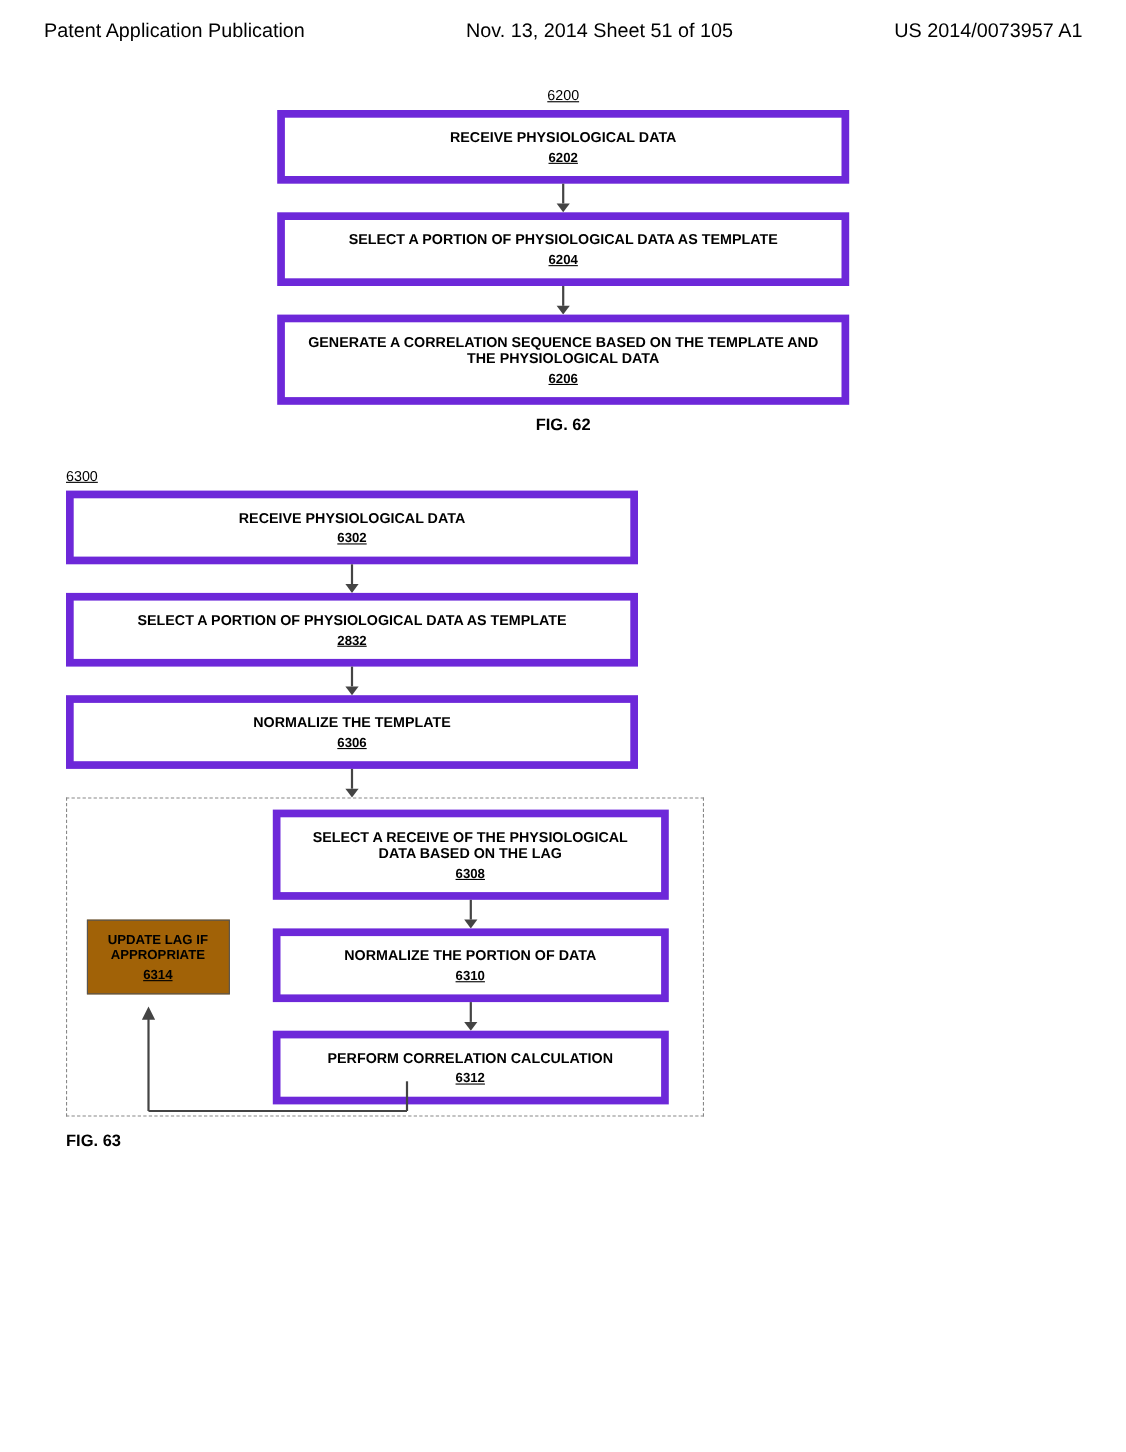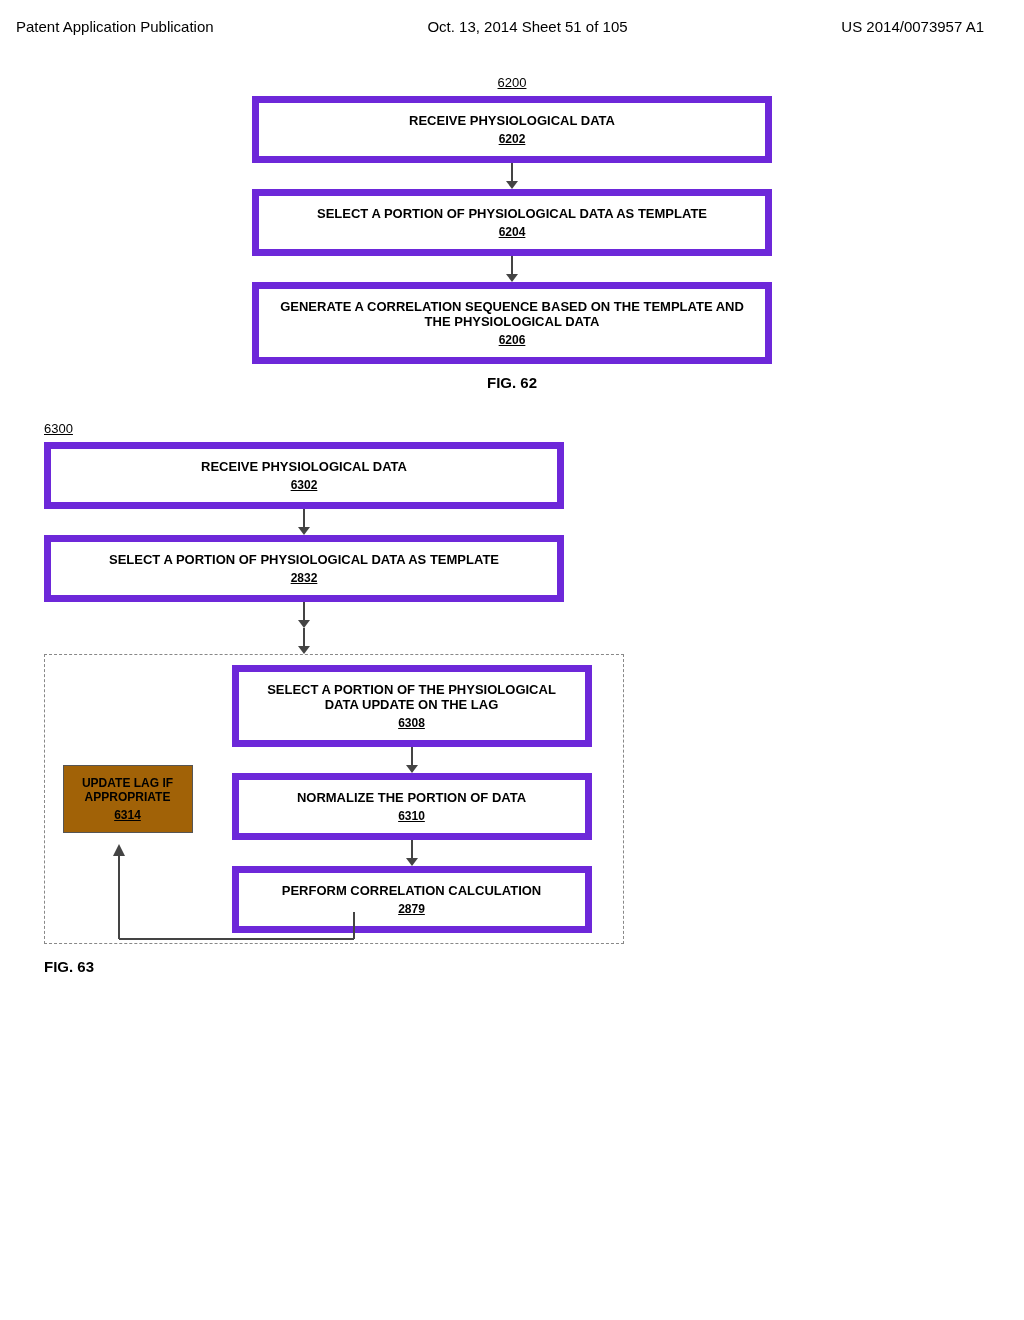--- a/index.html
+++ b/index.html
@@ -9,28 +9,28 @@
       width: 1024px;
       min-height: 1320px;
       position: relative;
       color: #000;
     }
 
     
     .header {
       display: flex;
       justify-content: space-between;
-      padding: 18px 40px 10px 16px;
-      font-size: 15px;
+      padding: 18px 40px 10px 40px;
+      font-size: 18px;
       border-bottom: none;
     }
 
     
     .content {
-      padding: 30px 44px;
+      padding: 30px 60px;
     }
 
     
     .diagram {
       display: flex;
       flex-direction: column;
       align-items: center;
       margin-bottom: 30px;
     }
 
@@ -103,21 +103,21 @@
       font-weight: bold;
       width: 130px;
       background: #a16207;
     }
   </style>
 </head>
 <body>
 
 <div class="header">
   <span>Patent Application Publication</span>
-  <span>Oct. 13, 2014  Sheet 51 of 105</span>
+  <span>Nov. 13, 2014  Sheet 51 of 105</span>
   <span>US 2014/0073957 A1</span>
 </div>
 
 <div class="content">
 
   <div class="diagram">
 
     <div class="flow-label">6200</div>
 
     <div class="flow-box">
@@ -167,20 +167,24 @@
       <div class="flow-box">
         <div>SELECT A PORTION OF PHYSIOLOGICAL DATA AS TEMPLATE</div>
         <div class="flow-box-label">2832</div>
       </div>
 
       <div class="arrow-down">
         <div class="arrow-line"></div>
         <div class="arrow-head"></div>
       </div>
 
+      <div class="flow-box">
+        <div>NORMALIZE THE TEMPLATE</div>
+        <div class="flow-box-label">6306</div>
+      </div>
 
       <div class="arrow-down">
         <div class="arrow-line"></div>
         <div class="arrow-head"></div>
       </div>
     </div>
 
     <div style="position:relative; width:580px;">
 
       <div style="border:1px dashed #888; padding:10px; display:flex; flex-direction:row; align-items:stretch; gap:0;">
@@ -188,42 +192,42 @@
         <div style="display:flex;flex-direction:column;justify-content:center;align-items:center;width:145px;margin-right:10px;">
           <div class="loop-box">
             <div>UPDATE LAG IF APPROPRIATE</div>
             <div class="flow-box-label">6314</div>
           </div>
         </div>
 
         <div style="display:flex;flex-direction:column;align-items:center;flex:1;">
 
           <div class="flow-box" style="width:360px;">
-            <div>SELECT A PORTION OF THE PHYSIOLOGICAL DATA UPDATE ON THE LAG</div>
+            <div>SELECT A RECEIVE OF THE PHYSIOLOGICAL DATA BASED ON THE LAG</div>
             <div class="flow-box-label">6308</div>
           </div>
 
           <div class="arrow-down">
             <div class="arrow-line"></div>
             <div class="arrow-head"></div>
           </div>
 
           <div class="flow-box" style="width:360px;">
             <div>NORMALIZE THE PORTION OF DATA</div>
             <div class="flow-box-label">6310</div>
           </div>
 
           <div class="arrow-down">
             <div class="arrow-line"></div>
             <div class="arrow-head"></div>
           </div>
 
           <div class="flow-box" style="width:360px;">
             <div>PERFORM CORRELATION CALCULATION</div>
-            <div class="flow-box-label">2879</div>
+            <div class="flow-box-label">6312</div>
           </div>
         </div>
       </div>
 
       <svg style="position:absolute;top:0;left:0;width:100%;height:100%;pointer-events:none;overflow:visible;">
 
         <line x1="310" y1="258" x2="310" y2="285" stroke="#444" stroke-width="2"></line>
         <line x1="310" y1="285" x2="75" y2="285" stroke="#444" stroke-width="2"></line>
         <line x1="75" y1="285" x2="75" y2="200" stroke="#444" stroke-width="2"></line>
 

